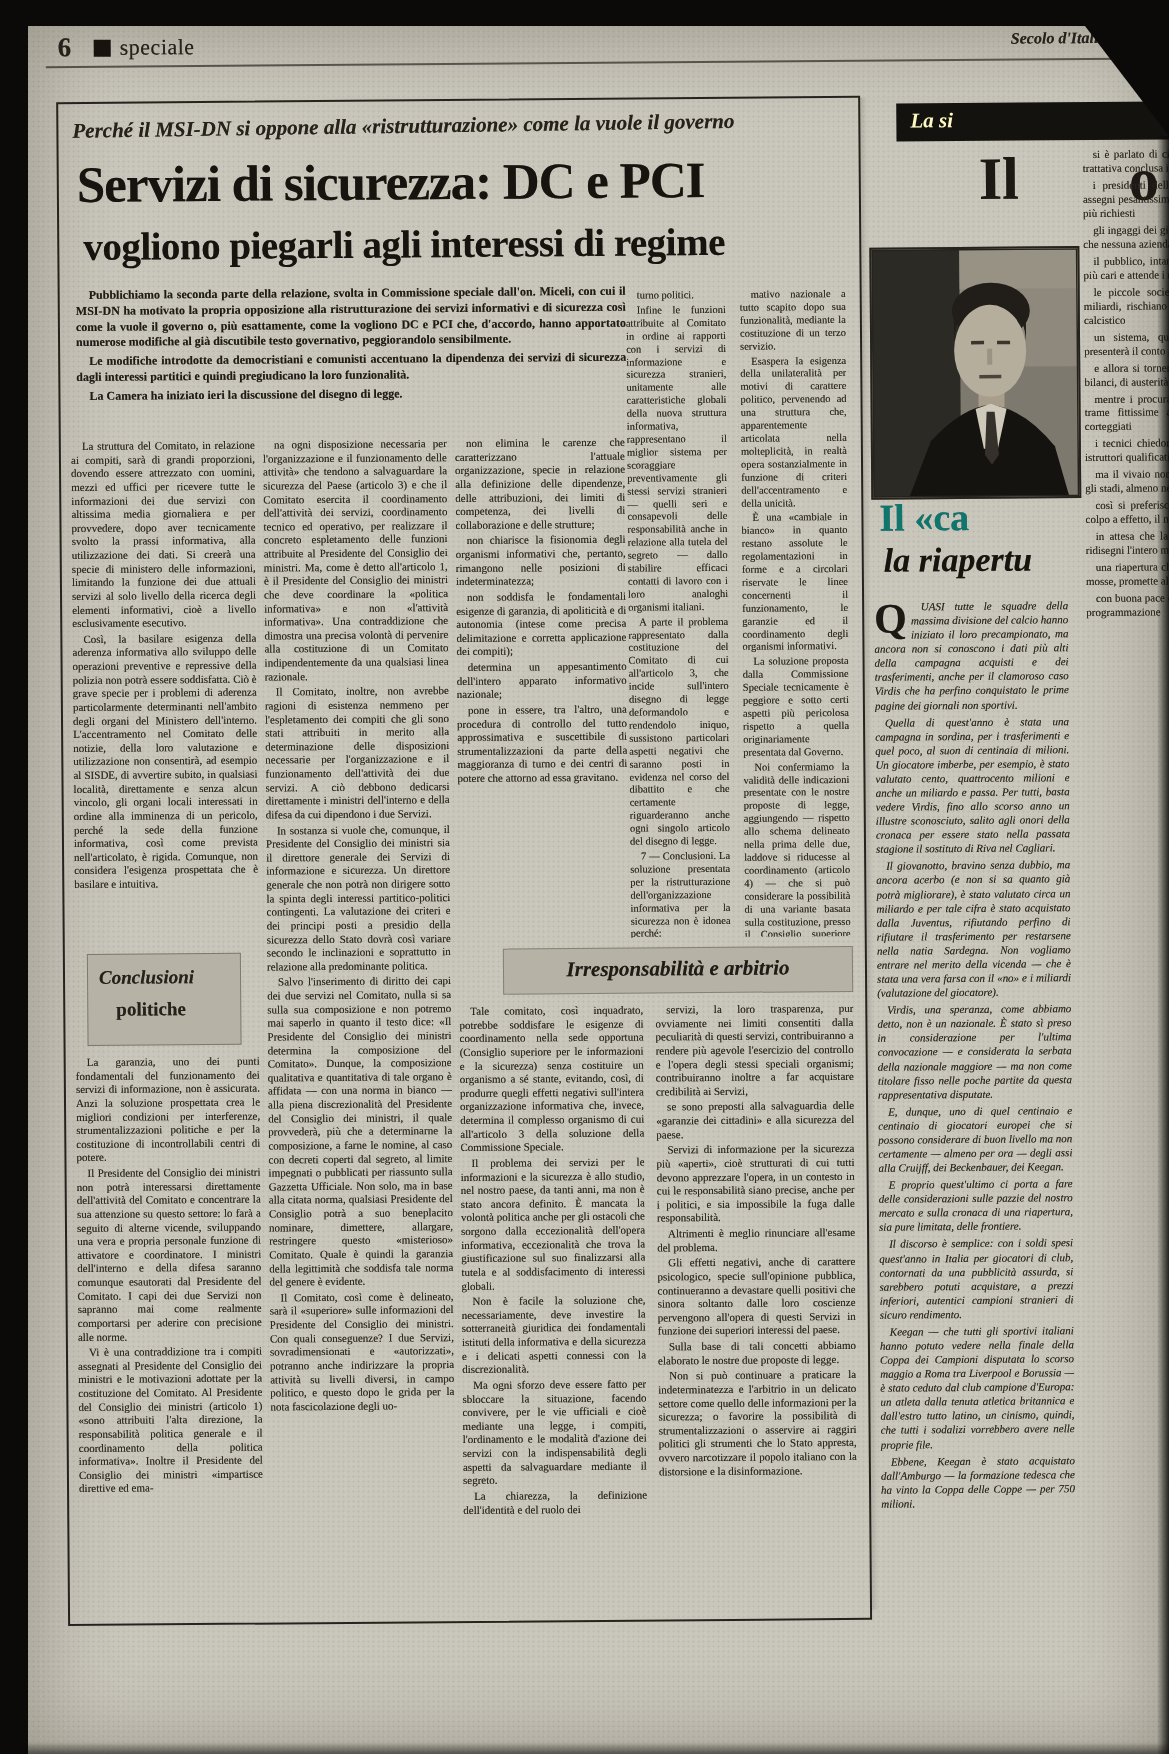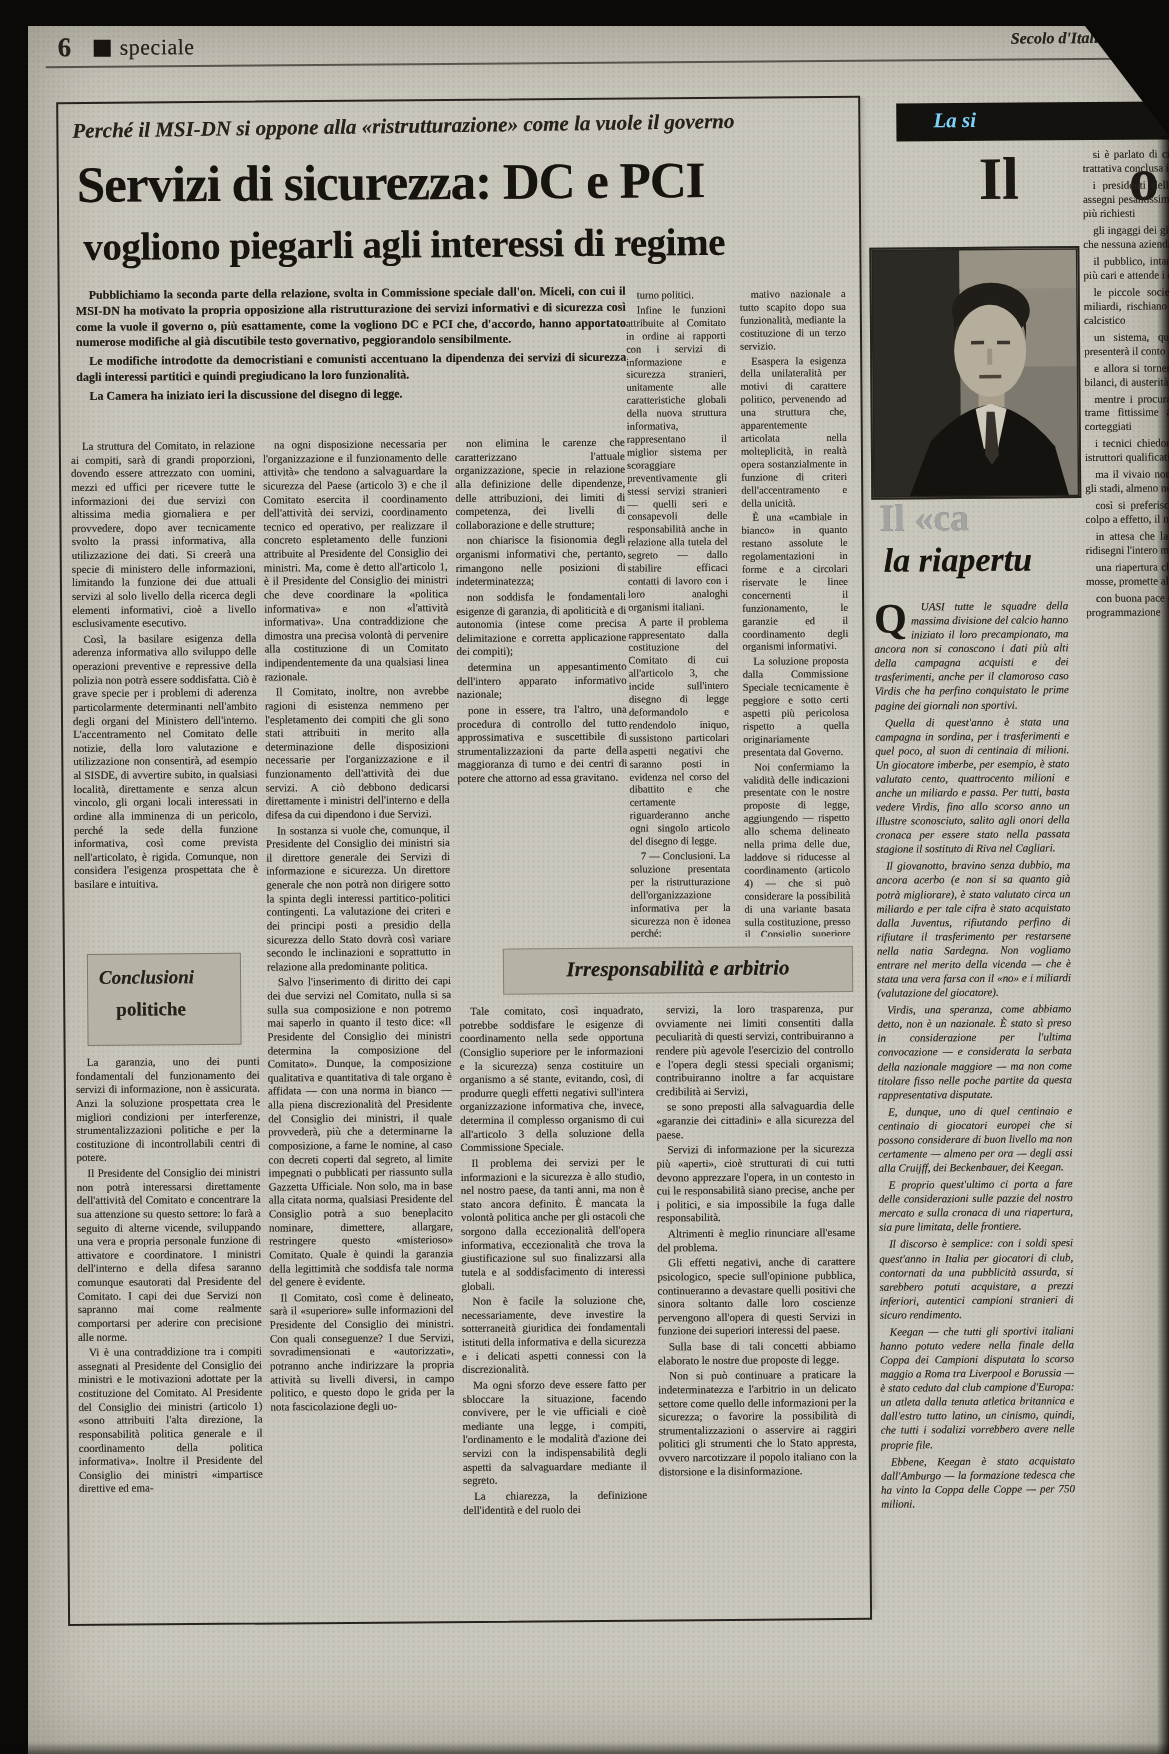--- a/index.html
+++ b/index.html
@@ -33,23 +33,23 @@
   .col p{margin:0 0 2px;text-indent:11px;}
   .narrow{font-size:10.5px;line-height:1.23;}
   .inset{background:#b6b2a5;border:1px solid rgba(40,36,28,.4);}
   .inset .l1{position:absolute;left:11px;top:12px;font-size:19px;font-weight:bold;font-style:italic;}
   .inset .l2{position:absolute;left:28px;top:44px;font-size:19px;font-weight:bold;}
   .bar{background:#b6b2a5;border:1px solid rgba(40,36,28,.35);text-align:center;}
   .bar span{display:inline-block;padding-top:8px;font-size:21px;font-weight:bold;font-style:italic;color:#1f1b15;}
 
   
   .rail-label{background:#14120e;}
-  .rail-label span{display:inline-block;padding:5px 0 0 14px;font-size:21px;font-weight:bold;font-style:italic;color:#7dd3fc;text-shadow:none;margin-left:23px;}
+  .rail-label span{display:inline-block;padding:5px 0 0 14px;font-size:21px;font-weight:bold;font-style:italic;color:#fef9c3;text-shadow:none;}
   .rail-il{font-size:60px;font-weight:bold;color:#1c1914;}
-  .rail-h2a{font-size:38px;font-weight:bold;color:#a3a3a3;white-space:nowrap;}
+  .rail-h2a{font-size:38px;font-weight:bold;color:#0f766e;white-space:nowrap;}
   .rail-h2b{font-size:34px;font-weight:bold;font-style:italic;color:#17140f;white-space:nowrap;}
   .story{font-size:11px;font-style:italic;line-height:1.28;text-align:justify;color:#29251d;overflow:hidden;}
   .story p{margin:0 0 3px;text-indent:10px;}
   .dropcap{float:left;font-size:42px;line-height:.85;font-weight:bold;font-style:normal;margin:2px 4px 0 0;color:#1c1914;}
   .strip{font-size:11px;line-height:1.27;text-align:justify;color:#2a261e;overflow:hidden;}
   .strip p{margin:0 0 3px;text-indent:10px;}
 
   
   .band{position:absolute;background:#0b0a08;}
   .corner{position:absolute;background:#0b0a08;clip-path:polygon(0 0,100% 0,100% 100%);}

